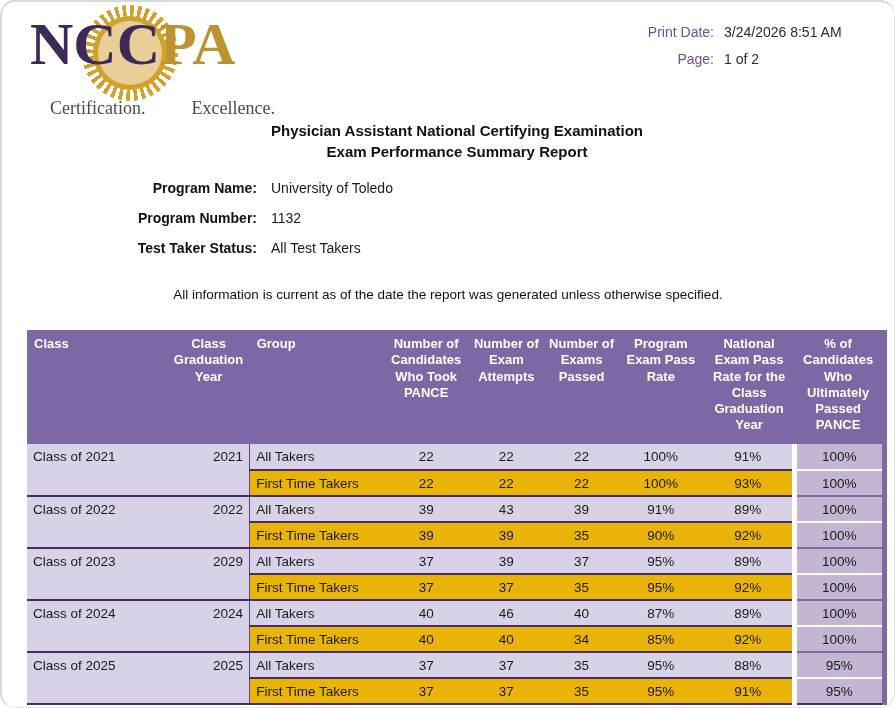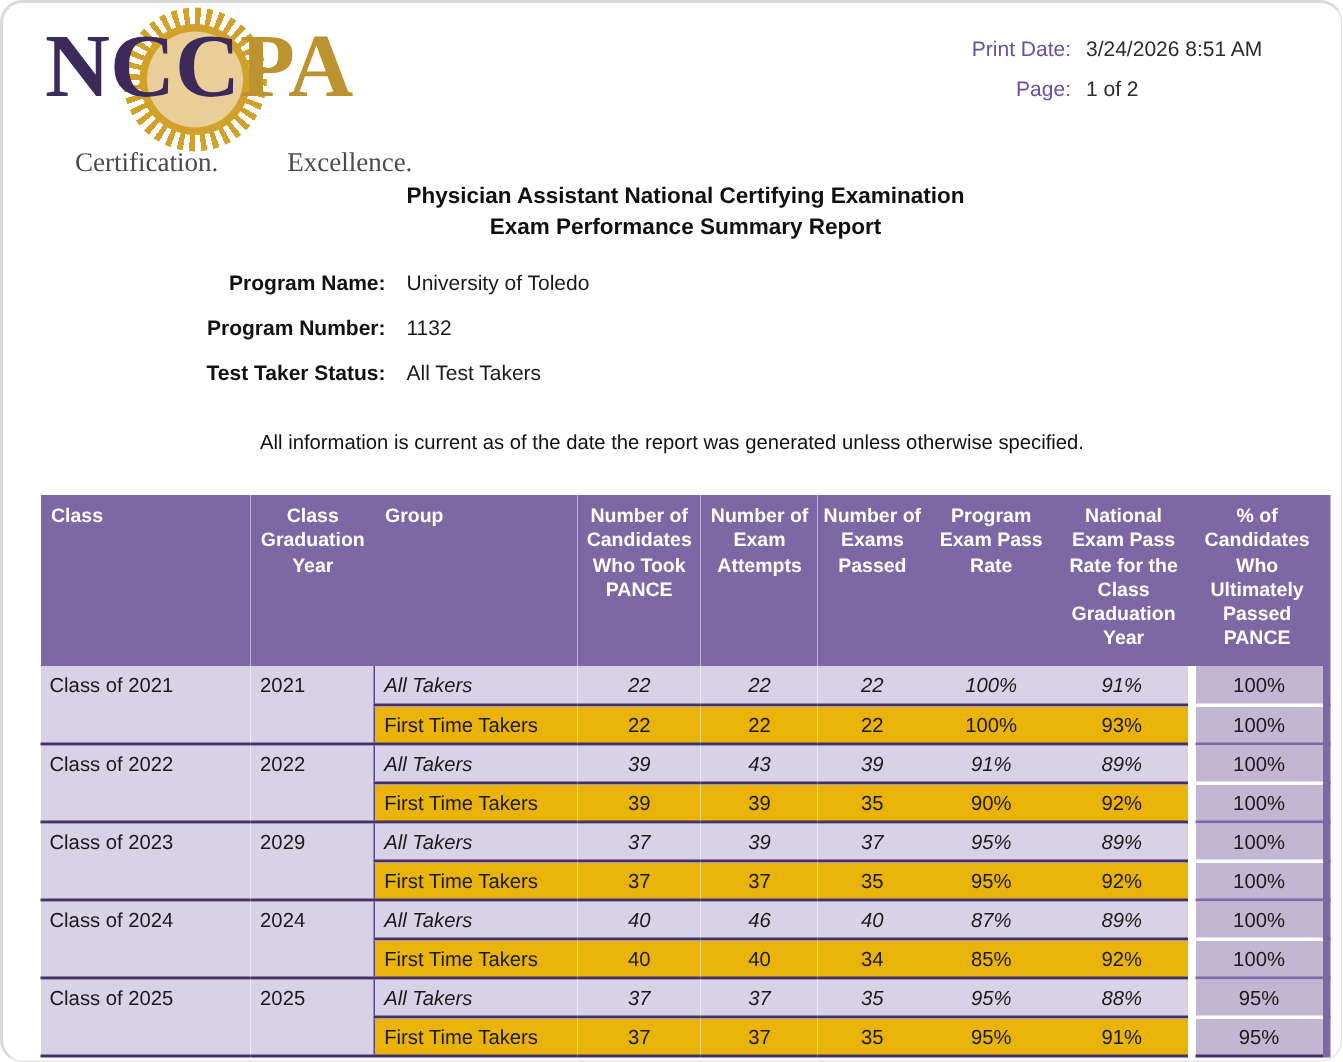--- a/index.html
+++ b/index.html
@@ -52,25 +52,25 @@
     border-right:5px solid #7b68a5; border-bottom:2px solid #443068; }
   .report-table th, .report-table td { overflow:hidden; }
   .report-table thead th {
     background:#7b68a5; color:#ffffff; font-weight:700; font-size:13px; line-height:1.25;
     vertical-align:top; text-align:center; padding:6px 3px; height:114px;
   }
   .report-table thead th.al { text-align:left; padding-left:7px; }
   .report-table td { height:26px; padding:2px 6px; vertical-align:middle; }
   td.c-class { background:#d9d2e6; text-align:left; vertical-align:top; padding-top:5px;
     border-bottom:2px solid #443068; }
-  td.c-year  { background:#d9d2e6; text-align:left; vertical-align:top; padding-top:5px;
+  td.c-year  { background:#d9d2e6; text-align:right; vertical-align:top; padding-top:5px;
     border-bottom:2px solid #443068; }
   td.c-group { text-align:left; border-left:1px solid #5a4687; }
   td.c-num   { text-align:center; }
-  tr.row-all td.c-group, tr.row-all td.c-num { background:#d9d2e6; border-bottom:2px solid #443068;font-style:italic; }
+  tr.row-all td.c-group, tr.row-all td.c-num { background:#d9d2e6; border-bottom:2px solid #443068; }
   tr.row-first td.c-group, tr.row-first td.c-num { background:#eab308; border-bottom:2px solid #443068; }
   tbody tr:last-child td { border-bottom:none; }
   td.c-last { background:#c2b6d3; text-align:center; border-left:5px solid #ffffff; }
   tr.row-all  td.c-last { border-bottom:2px solid #ffffff; }
   tr.row-first td.c-last { border-bottom:2px solid #7b68a5; }
   tbody tr:last-child td.c-last { border-bottom:none; }
 </style>
 </head>
 <body>
 

